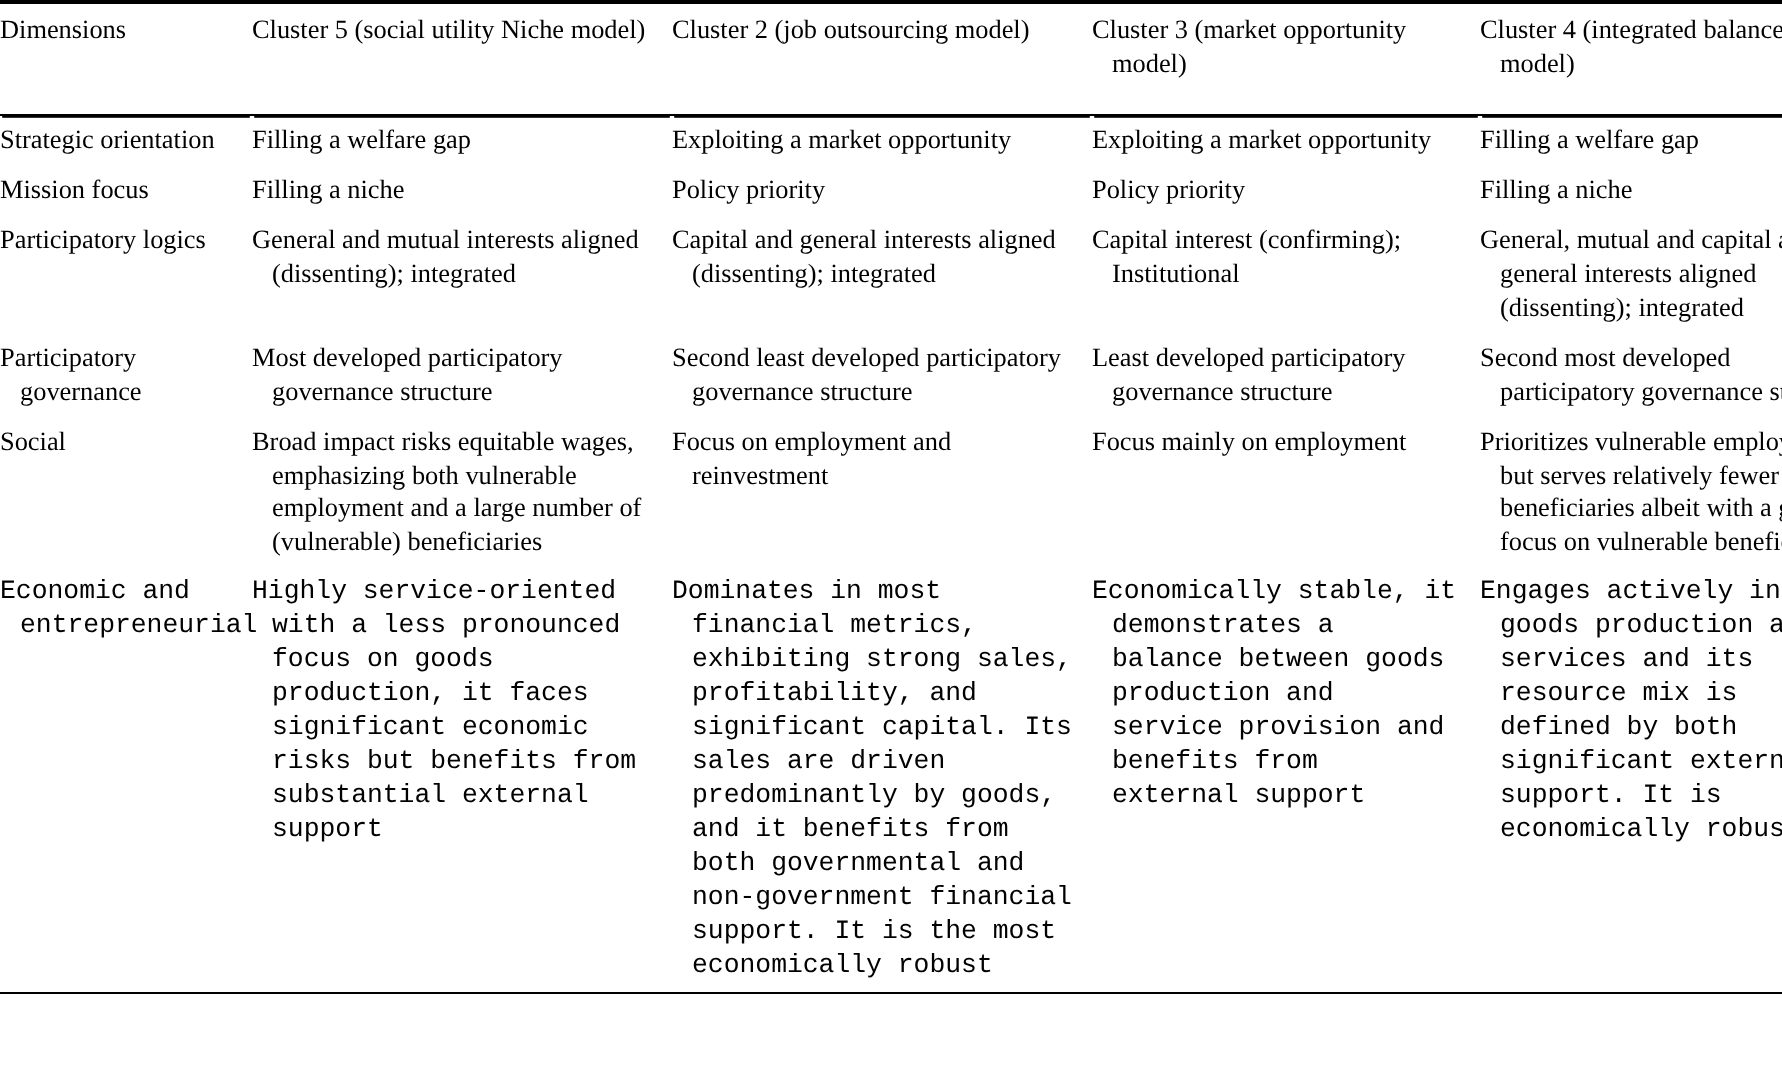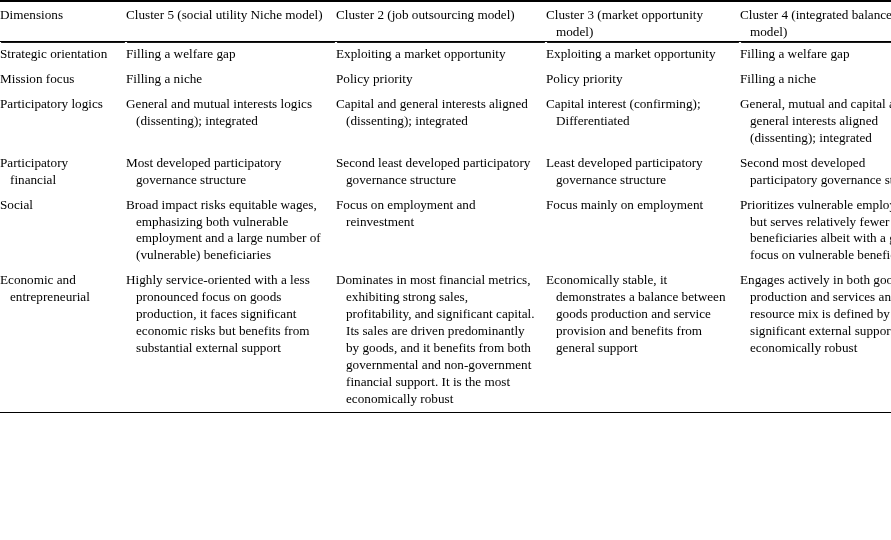--- a/index.html
+++ b/index.html
@@ -39,32 +39,33 @@
   
   table.data-table thead tr.header-row > th {
     border-bottom: 1.1px solid #000000;
     box-shadow: 0 3px 0 -1.1px #000000;
   }
 
   table.data-table thead th {
     text-align: left;
     font-weight: normal;
     vertical-align: top;
-    padding: 5px 10px 0 0;
+    padding: 5px 10px 16px 0;
   }
 
   table.data-table tbody td {
     text-align: left;
     vertical-align: top;
     padding: 4px 10px 4px 0;
     border: none;
   }
 
   table.data-table tbody tr.last-row > td {
     border-bottom: 1.4px solid #000000;
+    font-family: Liberation Mono, monospace;
   }
 
   
   .hang {
     padding-left: 10px;
     text-indent: -10px;
   }
 
   th.col-dim  { width: 116px; padding-left: 2px; }
   th.col-c1   { width: 200px; padding-left: 0px; }
@@ -136,36 +137,36 @@
         <td>
           <span class="cell-text hang">Filling a niche</span>
         </td>
       </tr>
 
       <tr>
         <td class="col-dim">
           <span class="cell-text hang">Participatory logics</span>
         </td>
         <td>
-          <span class="cell-text hang">General and mutual interests logics (dissenting); integrated</span>
+          <span class="cell-text hang">General and mutual interests aligned (dissenting); integrated</span>
         </td>
         <td>
           <span class="cell-text hang">Capital and general interests aligned (dissenting); integrated</span>
         </td>
         <td>
-          <span class="cell-text hang">Capital interest (confirming); Differentiated</span>
+          <span class="cell-text hang">Capital interest (confirming); Institutional</span>
         </td>
         <td>
           <span class="cell-text hang">General, mutual and capital and general interests aligned (dissenting); integrated</span>
         </td>
       </tr>
 
       <tr>
         <td class="col-dim">
-          <span class="cell-text hang">Participatory financial</span>
+          <span class="cell-text hang">Participatory governance</span>
         </td>
         <td>
           <span class="cell-text hang">Most developed participatory governance structure</span>
         </td>
         <td>
           <span class="cell-text hang">Second least developed participatory governance structure</span>
         </td>
         <td>
           <span class="cell-text hang">Least developed participatory governance structure</span>
         </td>
@@ -196,21 +197,21 @@
         <td class="col-dim">
           <span class="cell-text hang">Economic and entrepreneurial</span>
         </td>
         <td>
           <span class="cell-text hang">Highly service-oriented with a less pronounced focus on goods production, it faces significant economic risks but benefits from substantial external support</span>
         </td>
         <td>
           <span class="cell-text hang">Dominates in most financial metrics, exhibiting strong sales, profitability, and significant capital. Its sales are driven predominantly by goods, and it benefits from both governmental and non-government financial support. It is the most economically robust</span>
         </td>
         <td>
-          <span class="cell-text hang">Economically stable, it demonstrates a balance between goods production and service provision and benefits from general support</span>
+          <span class="cell-text hang">Economically stable, it demonstrates a balance between goods production and service provision and benefits from external support</span>
         </td>
         <td>
           <span class="cell-text hang">Engages actively in both goods production and services and its resource mix is defined by both significant external support. It is economically robust</span>
         </td>
       </tr>
 
     </tbody>
   </table>
 </div>
 

